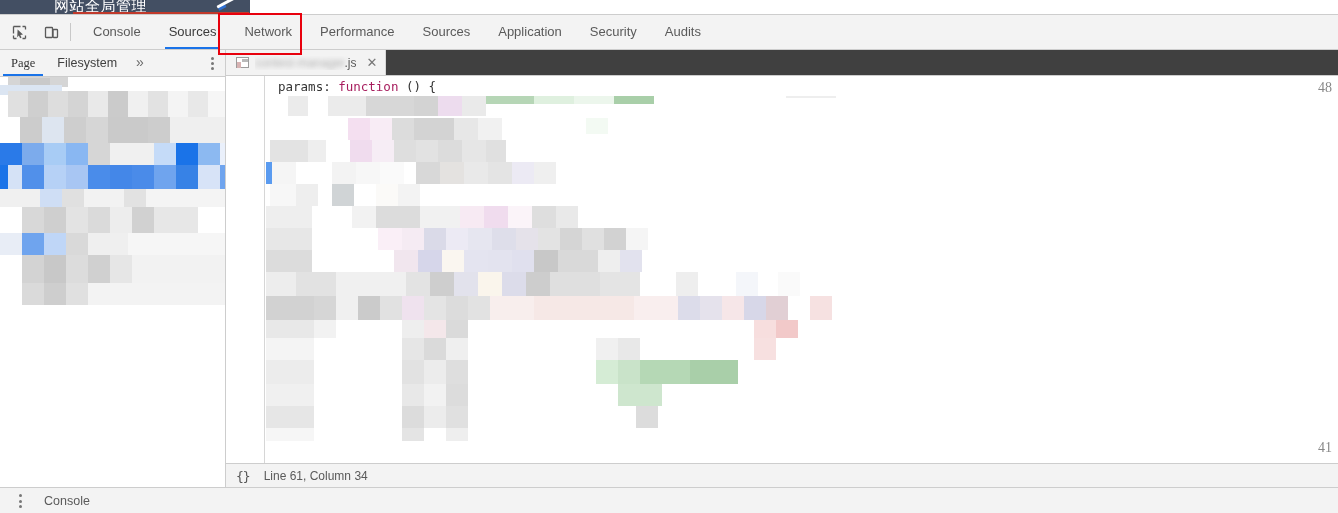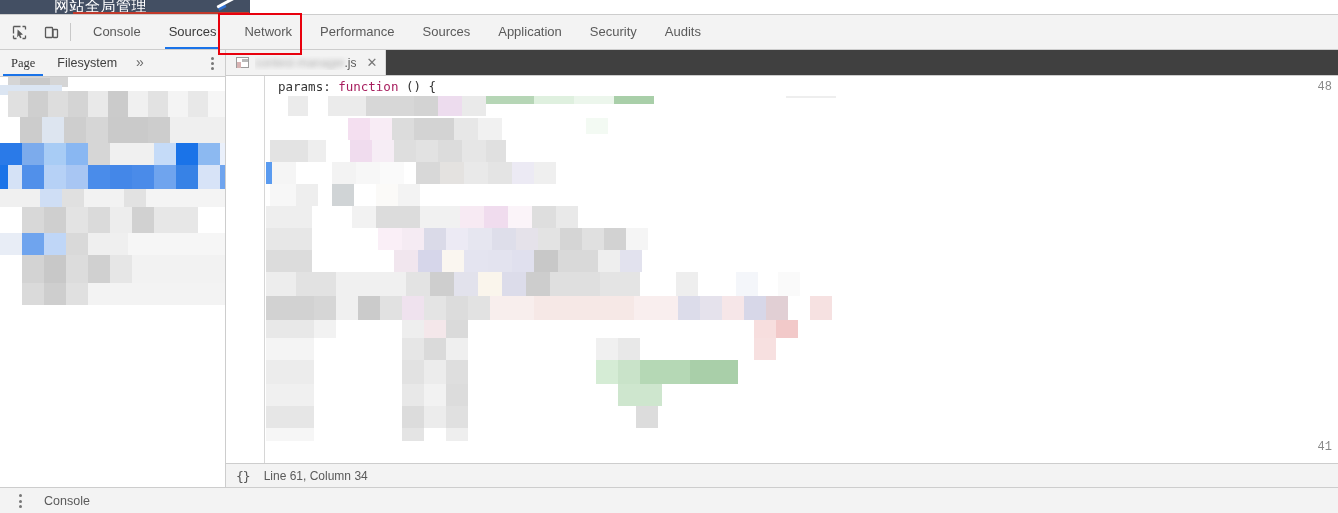--- a/index.html
+++ b/index.html
@@ -174,22 +174,22 @@
 
   .editor{
     flex:1;position:relative;overflow:hidden;background:#ffffff;
   }
   .gutter{
     position:absolute;left:0;top:0;bottom:0;width:38px;
     background:#ffffff;border-right:1px solid #d6d6d6;
   }
   .lineno{
     position:absolute;right:6px;
-    font-family:Liberation Mono, monospace;
-    font-size:12px;color:#888;text-align:left;
+    font-family:Liberation Serif, serif;
+    font-size:14px;color:#888;text-align:left;
   }
   .codeline{
     position:absolute;left:52px;
     font-family:"DejaVu Sans Mono", monospace;
     font-size:12.5px;white-space:pre;
   }
   .kw{color:#a71d5d;}
   .id{color:#0b2ea3;}
   .prop{color:#333;}
   .blue{color:#1a4fd6;}

